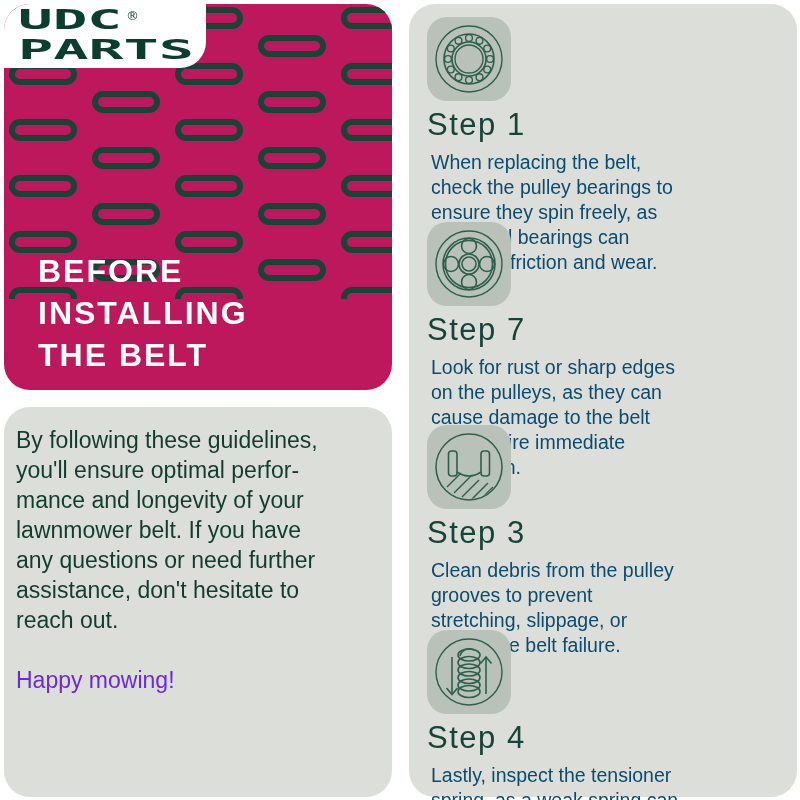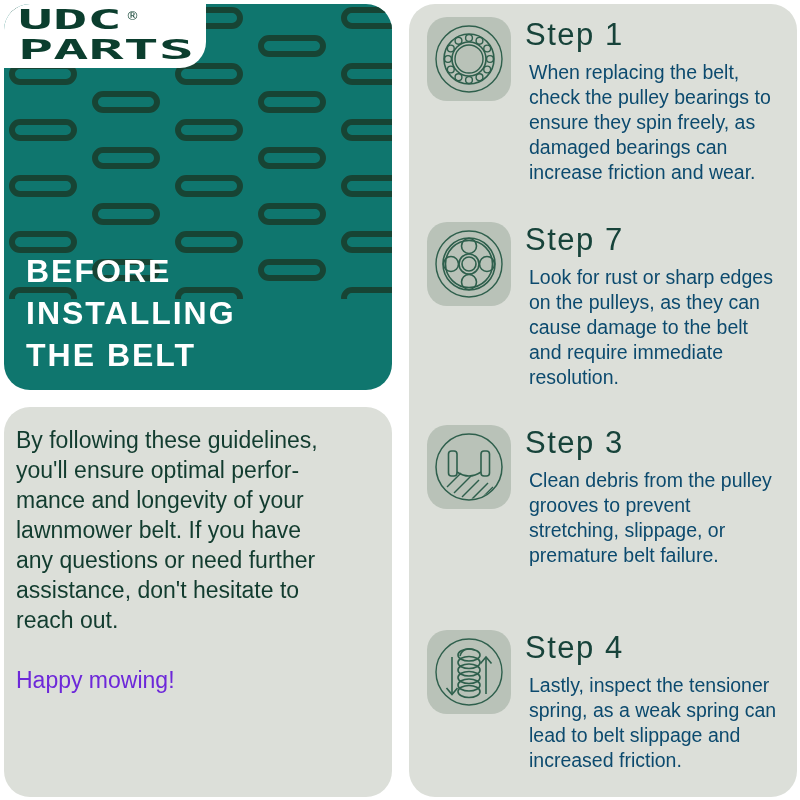--- a/index.html
+++ b/index.html
@@ -1,38 +1,38 @@
 <!DOCTYPE html>
 <html><head>
 <meta charset="utf-8">
 <style>
   html,body{margin:0;padding:0;}
   body{width:800px;height:800px;background:#ffffff;font-family:"Liberation Sans",sans-serif;}
   #canvas{position:relative;width:800px;height:800px;background:#ffffff;overflow:hidden;}
 
   
   .dark-card{position:absolute;left:4px;top:4px;width:388px;height:386px;
-    background:#0f766e;border-radius:26px;overflow:hidden;}
+    background:#be185d;border-radius:26px;overflow:hidden;}
   .pattern-svg{position:absolute;left:0;top:0;}
   .logo-notch{position:absolute;left:-4px;top:-4px;width:206px;height:68px;
     background:#ffffff;border-radius:0 0 26px 0;}
   .logo-svg{position:absolute;left:10px;top:6px;}
-  .hero-title{position:absolute;left:22px;bottom:14px;color:#ffffff;
+  .hero-title{position:absolute;left:34px;bottom:14px;color:#ffffff;
     font-size:32px;font-weight:bold;line-height:42px;letter-spacing:2px;}
 
   
   .intro-card{position:absolute;left:4px;top:407px;width:388px;height:390px;
     background:#dcdfd9;border-radius:26px;box-sizing:border-box;padding:18px 12px;}
   .intro-line{font-size:23px;line-height:30px;font-weight:500;color:#123c2f;white-space:nowrap;}
   .intro-closing{margin-top:30px;font-size:23px;line-height:30px;font-weight:500;color:#6d28d9;}
 
   
   .steps-card{position:absolute;left:409px;top:4px;width:388px;height:793px;
     background:#dcdfd9;border-radius:26px;}
-  .step{position:absolute;left:18px;display:flex;gap:14px;}
+  .step{position:absolute;left:18px;display:flex;gap:6px;flex-direction:column;}
   .step-1{top:13px;} .step-2{top:218px;} .step-3{top:421px;} .step-4{top:626px;}
   .icon-tile{width:84px;height:84px;background:#b9c2b8;border-radius:20px;
     display:flex;align-items:center;justify-content:center;flex:0 0 auto;}
   .step-text{width:262px;}
   .step-title{margin:0 0 7px 0;font-size:31px;line-height:36px;font-weight:500;
     letter-spacing:1.5px;color:#17433a;}
   .step-body{margin:4px;font-size:19.5px;line-height:25px;color:#0c4a6e;}
 
   .icon-stroke{stroke:#2e5f4c;fill:none;}
 </style>

